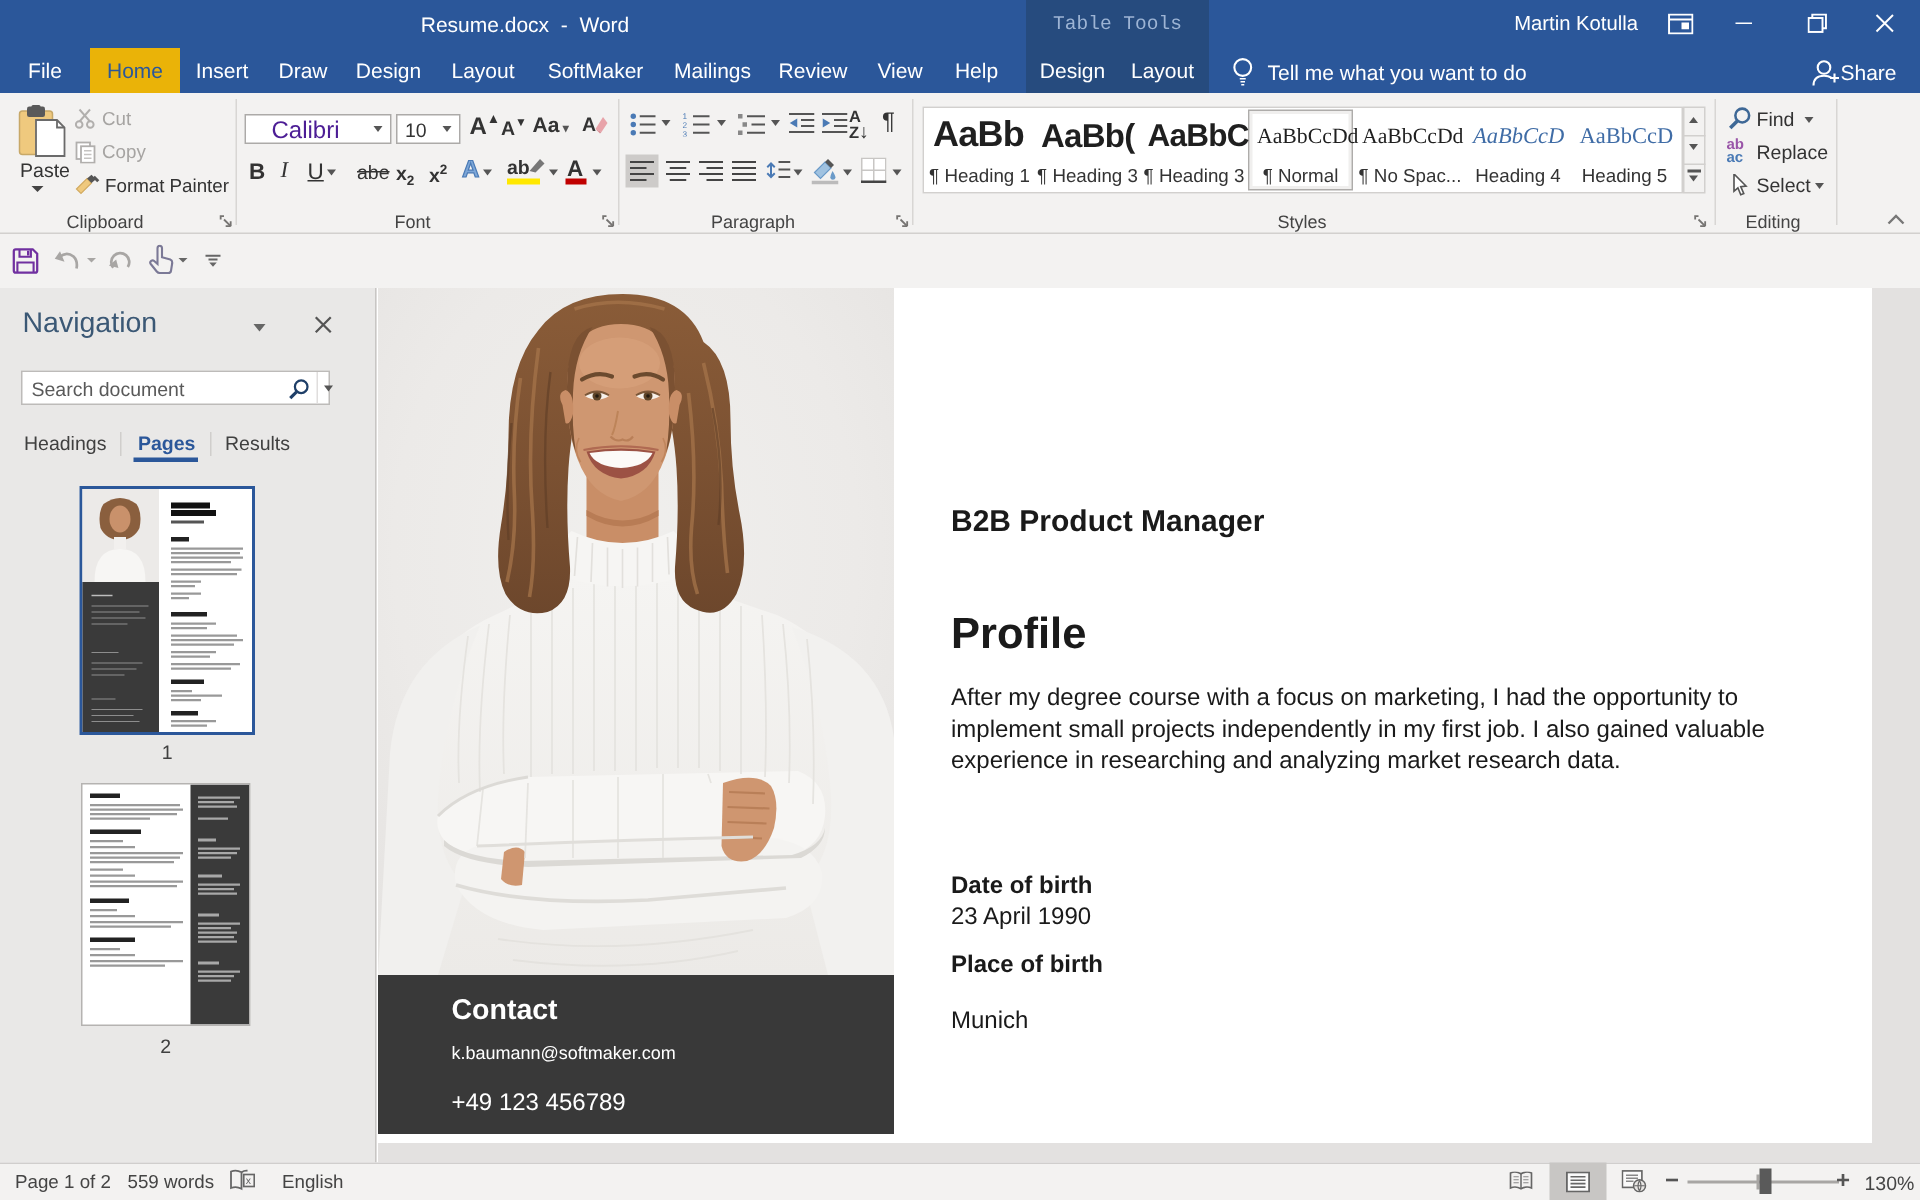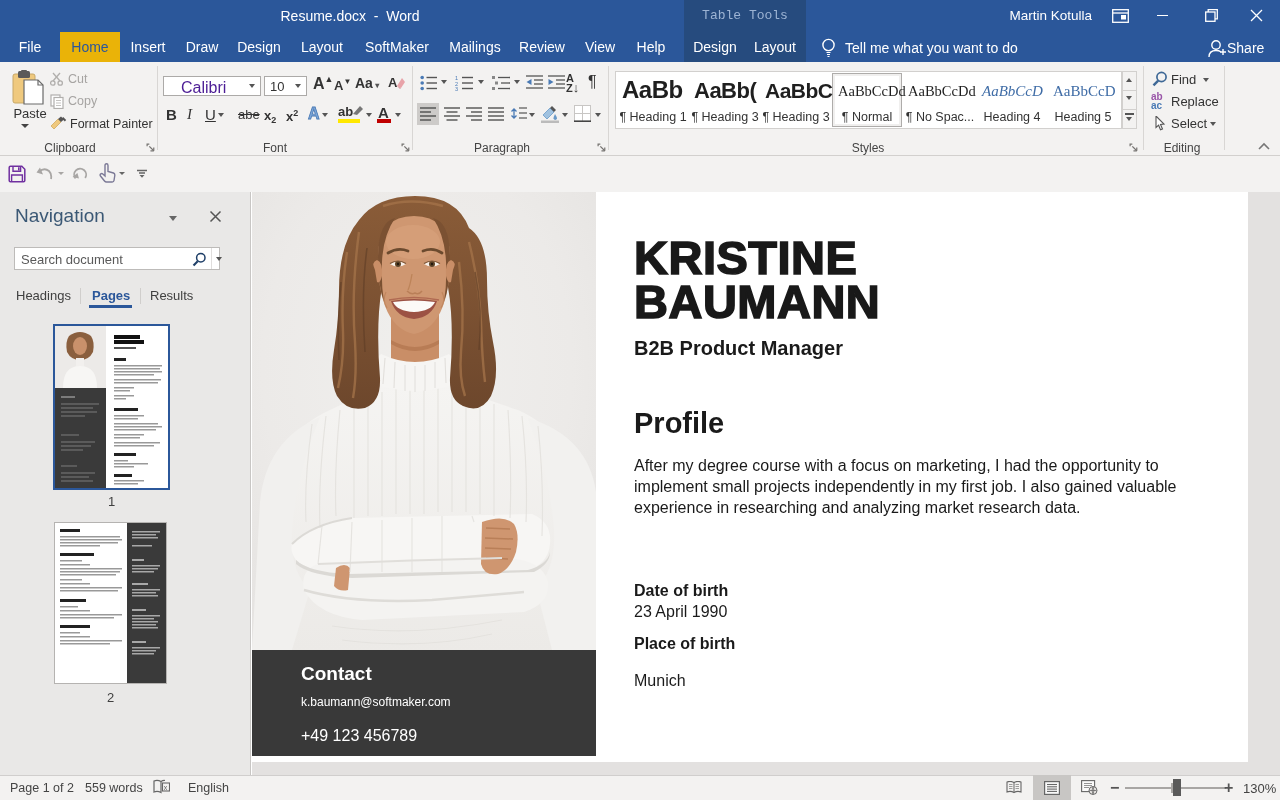--- a/index.html
+++ b/index.html
@@ -692,21 +692,20 @@
       <path d="M199 100 Q203 108 198 116" stroke="#bb8158" stroke-width="1.1" fill="none" opacity="0.8"></path>
       </g>
     </svg>
     </div>
     <div id="contactbox">
       <div class="abs" style="left:49px;top:13px;font-size:19px;font-weight:bold;color:#fff;">Contact</div>
       <div class="abs" style="left:49px;top:45px;font-size:12px;color:#fff;">k.baumann@softmaker.com</div>
       <div class="abs" style="left:49px;top:77px;font-size:16px;color:#fff;text-align:center;">+49 123 456789</div>
     </div>
     <div id="doctext">
-      <div class="abs bigname" style="left:0;top:44px;">KRISTINE<br>BAUMANN</div>
       <div class="abs" style="left:0;top:145px;font-size:20px;font-weight:bold;color:#1a1a1a;">B2B Product Manager</div>
       <div class="abs" style="left:0;top:215px;font-size:29px;font-weight:bold;color:#1a1a1a;">Profile</div>
       <div class="abs" style="left:0;top:263px;width:552px;font-size:16px;color:#1a1a1a;line-height:21px;">After my degree course with a focus on marketing, I had the opportunity to implement small projects independently in my first job. I also gained valuable experience in researching and analyzing market research data.</div>
       <div class="abs" style="left:0;top:390px;font-size:16px;font-weight:bold;color:#1a1a1a;">Date of birth</div>
       <div class="abs" style="left:0;top:411px;font-size:16px;color:#1a1a1a;">23 April 1990</div>
       <div class="abs" style="left:0;top:443px;font-size:16px;font-weight:bold;color:#1a1a1a;">Place of birth</div>
       <div class="abs" style="left:0;top:480px;font-size:16px;color:#1a1a1a;">Munich</div>
     </div>
   </div>
 </div>

